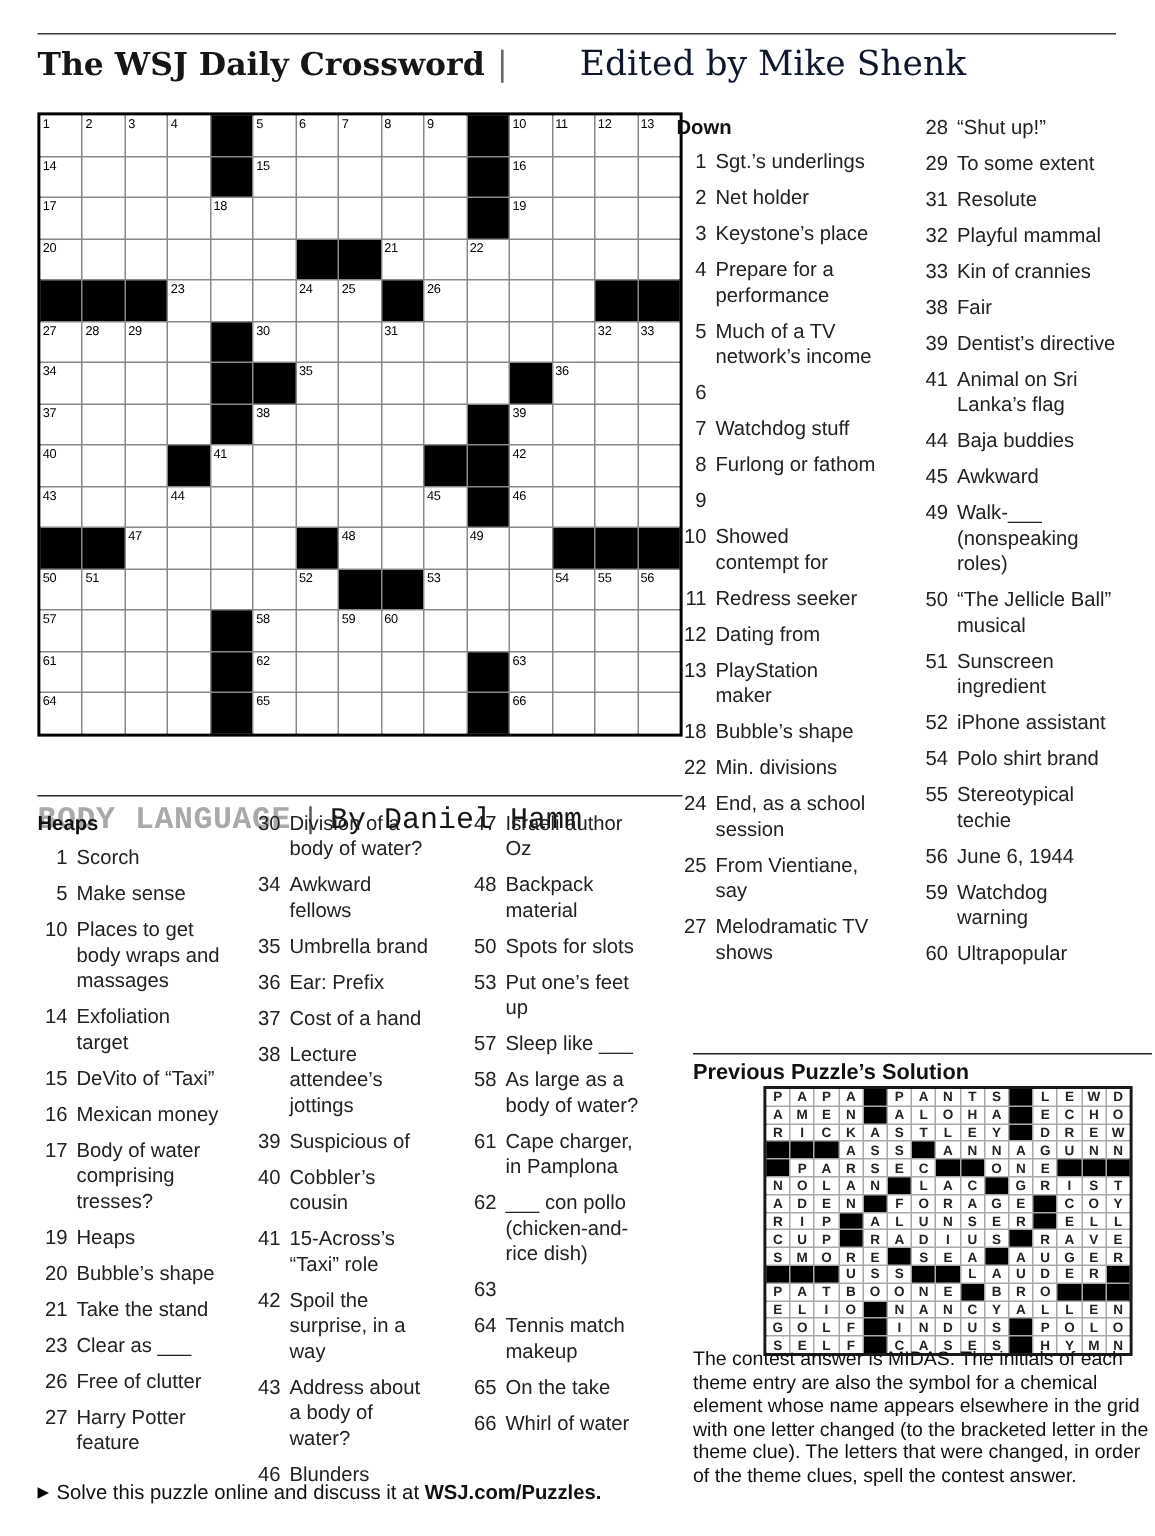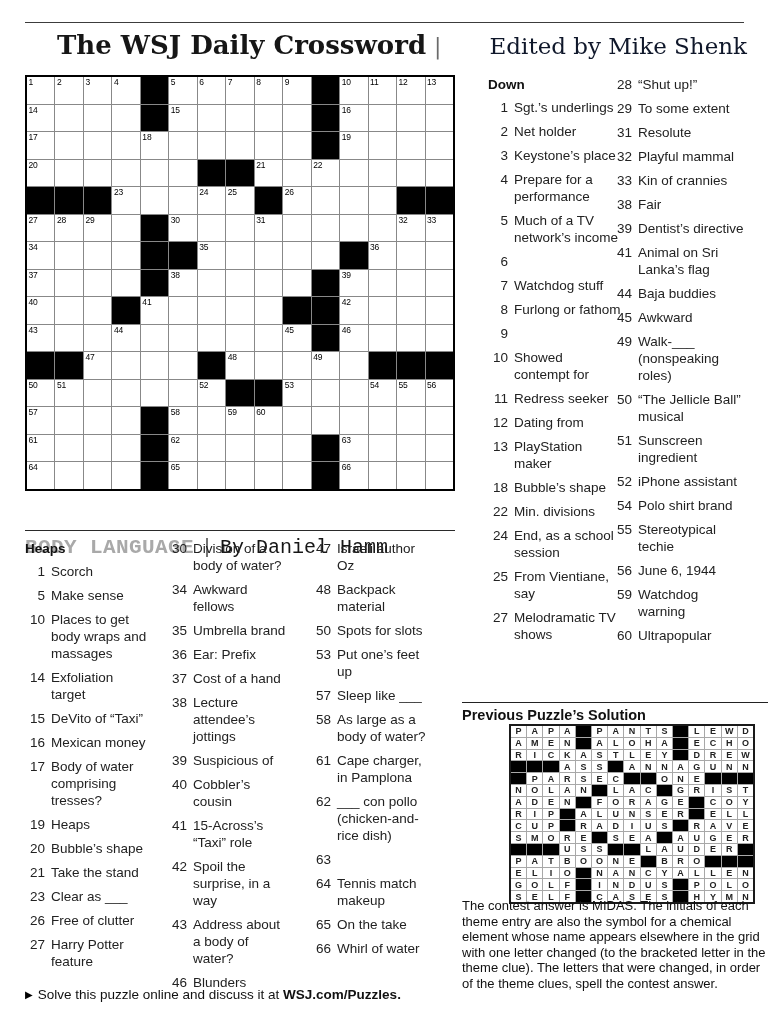--- a/index.html
+++ b/index.html
@@ -6,37 +6,37 @@
   .page{position:relative;width:770px;height:1024px;background:#fff;overflow:hidden;
         font-family:"Liberation Sans",sans-serif;color:#1c1c1c;}
   .rule{position:absolute;height:1px;background:#3c3c3c;}
   #top-rule{left:25px;top:22px;width:719px;}
   #title-rule{left:25px;top:530px;width:430px;background:#2a2a2a;}
   #solution-rule{left:462px;top:702px;width:306px;background:#222;}
 
   
   .masthead{position:absolute;left:25px;top:30px;white-space:nowrap;
             font-family:"DejaVu Serif","Liberation Serif",serif;}
-  .masthead .t1{font-size:26px;font-weight:bold;color:#161616;margin-left:32px;}
+  .masthead .t1{font-size:21px;font-weight:bold;color:#161616;}
   .masthead .tdiv{font-size:22px;color:#6a6a6a;margin:0 8px;font-weight:normal;}
   .masthead .t2{font-size:23px;color:#0f172a;margin-left:40px;}
 
   
   #xgrid{position:absolute;left:25px;top:75px;width:430px;height:416px;
          border:2px solid #000;background:#888;box-sizing:border-box;
          display:grid;grid-template-columns:repeat(15,1fr);grid-template-rows:repeat(15,1fr);
          grid-gap:1px;}
   #xgrid .cell{position:relative;background:#fff;}
   #xgrid .cell.black{background:#000;}
   #xgrid .cnumber{position:absolute;left:1.5px;top:0px;font-size:8.5px;line-height:10px;
                   color:#000;letter-spacing:-0.2px;}
 
   
   .cluecol{position:absolute;font-size:13.5px;line-height:17px;color:#222;}
-  #down-col-1{left:488px;top:76px;width:133px;}
+  #down-col-1{left:451px;top:76px;width:133px;}
   #down-col-2{left:612px;top:76px;width:133px;}
   #across-col-1{left:25px;top:540px;width:126px;}
   #across-col-2{left:167px;top:540px;width:123px;}
   #across-col-3{left:311px;top:540px;width:124px;}
   .clue-head{font-weight:bold;margin-bottom:6px;color:#111;}
   .clue{display:flex;margin-bottom:7px;}
   .cnum{width:20px;text-align:right;padding-right:6px;flex:none;}
   .ctext{flex:1;}
 
   

